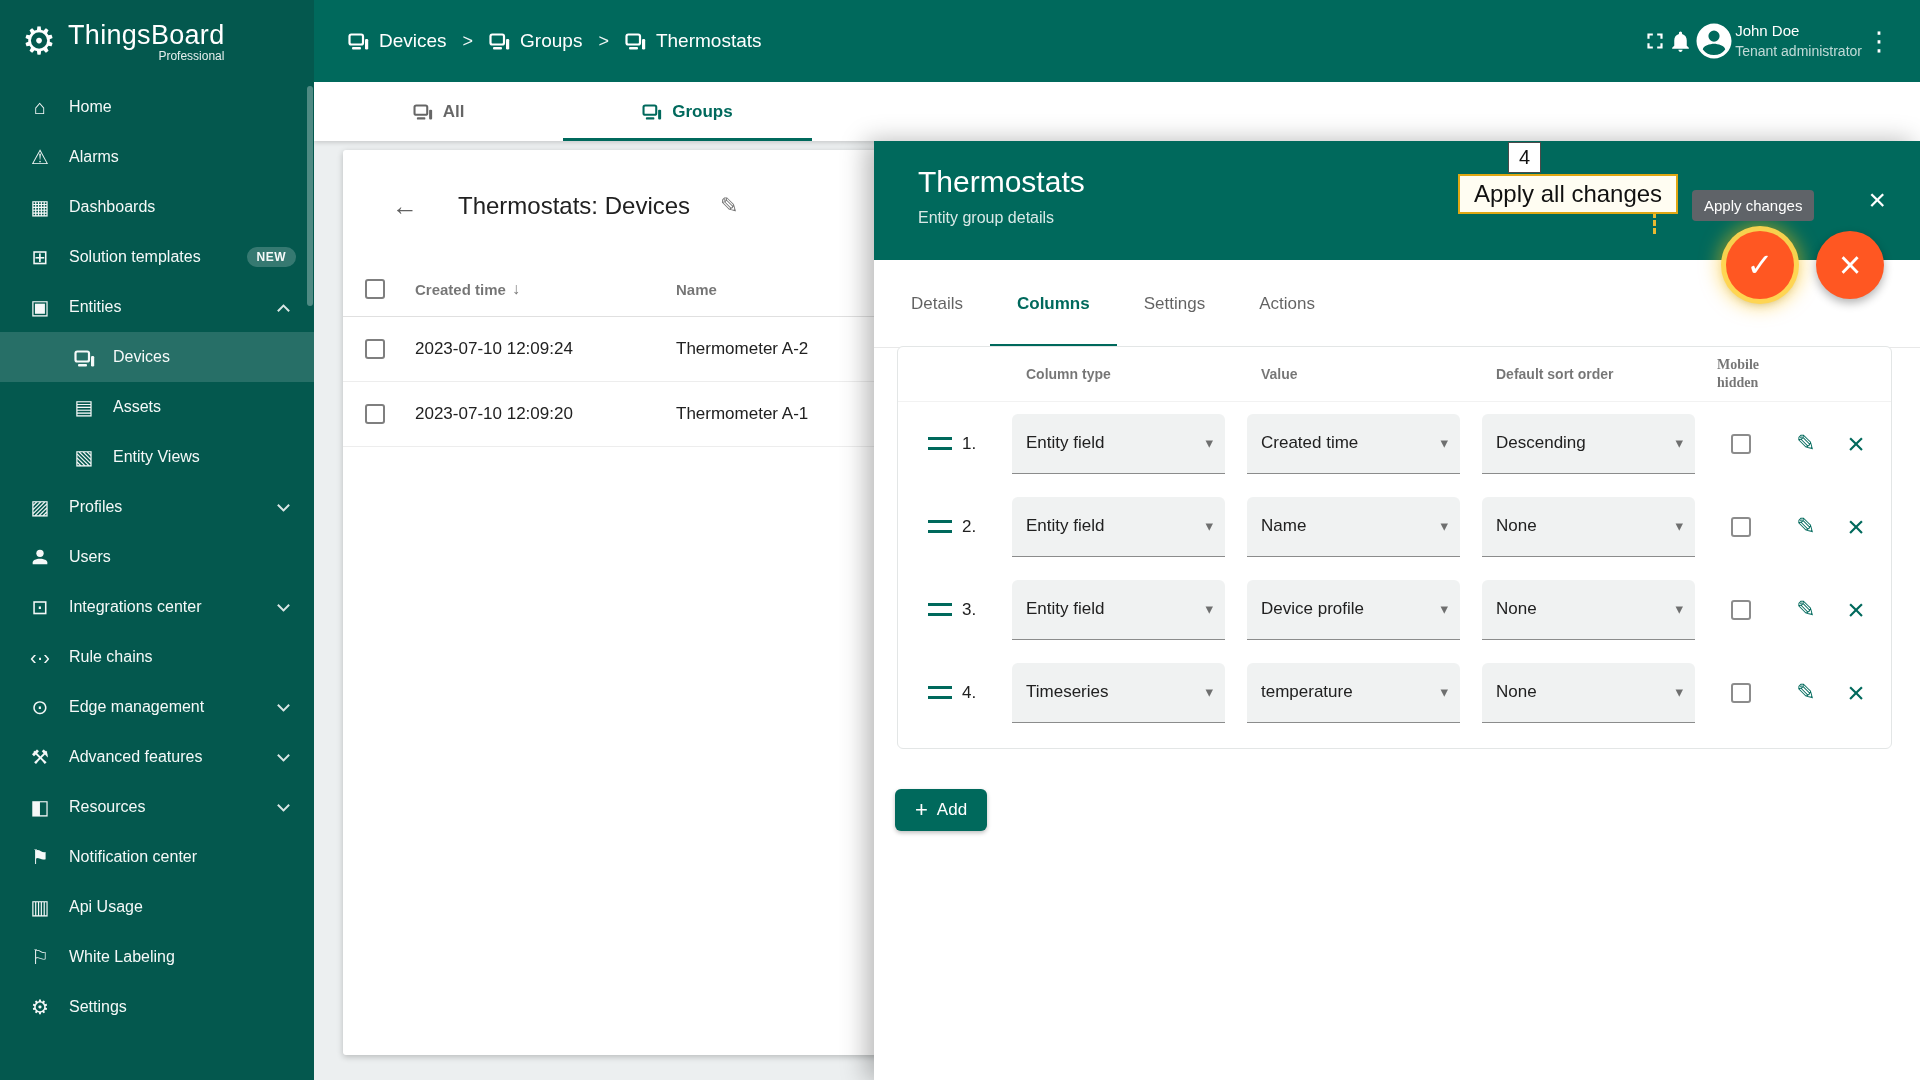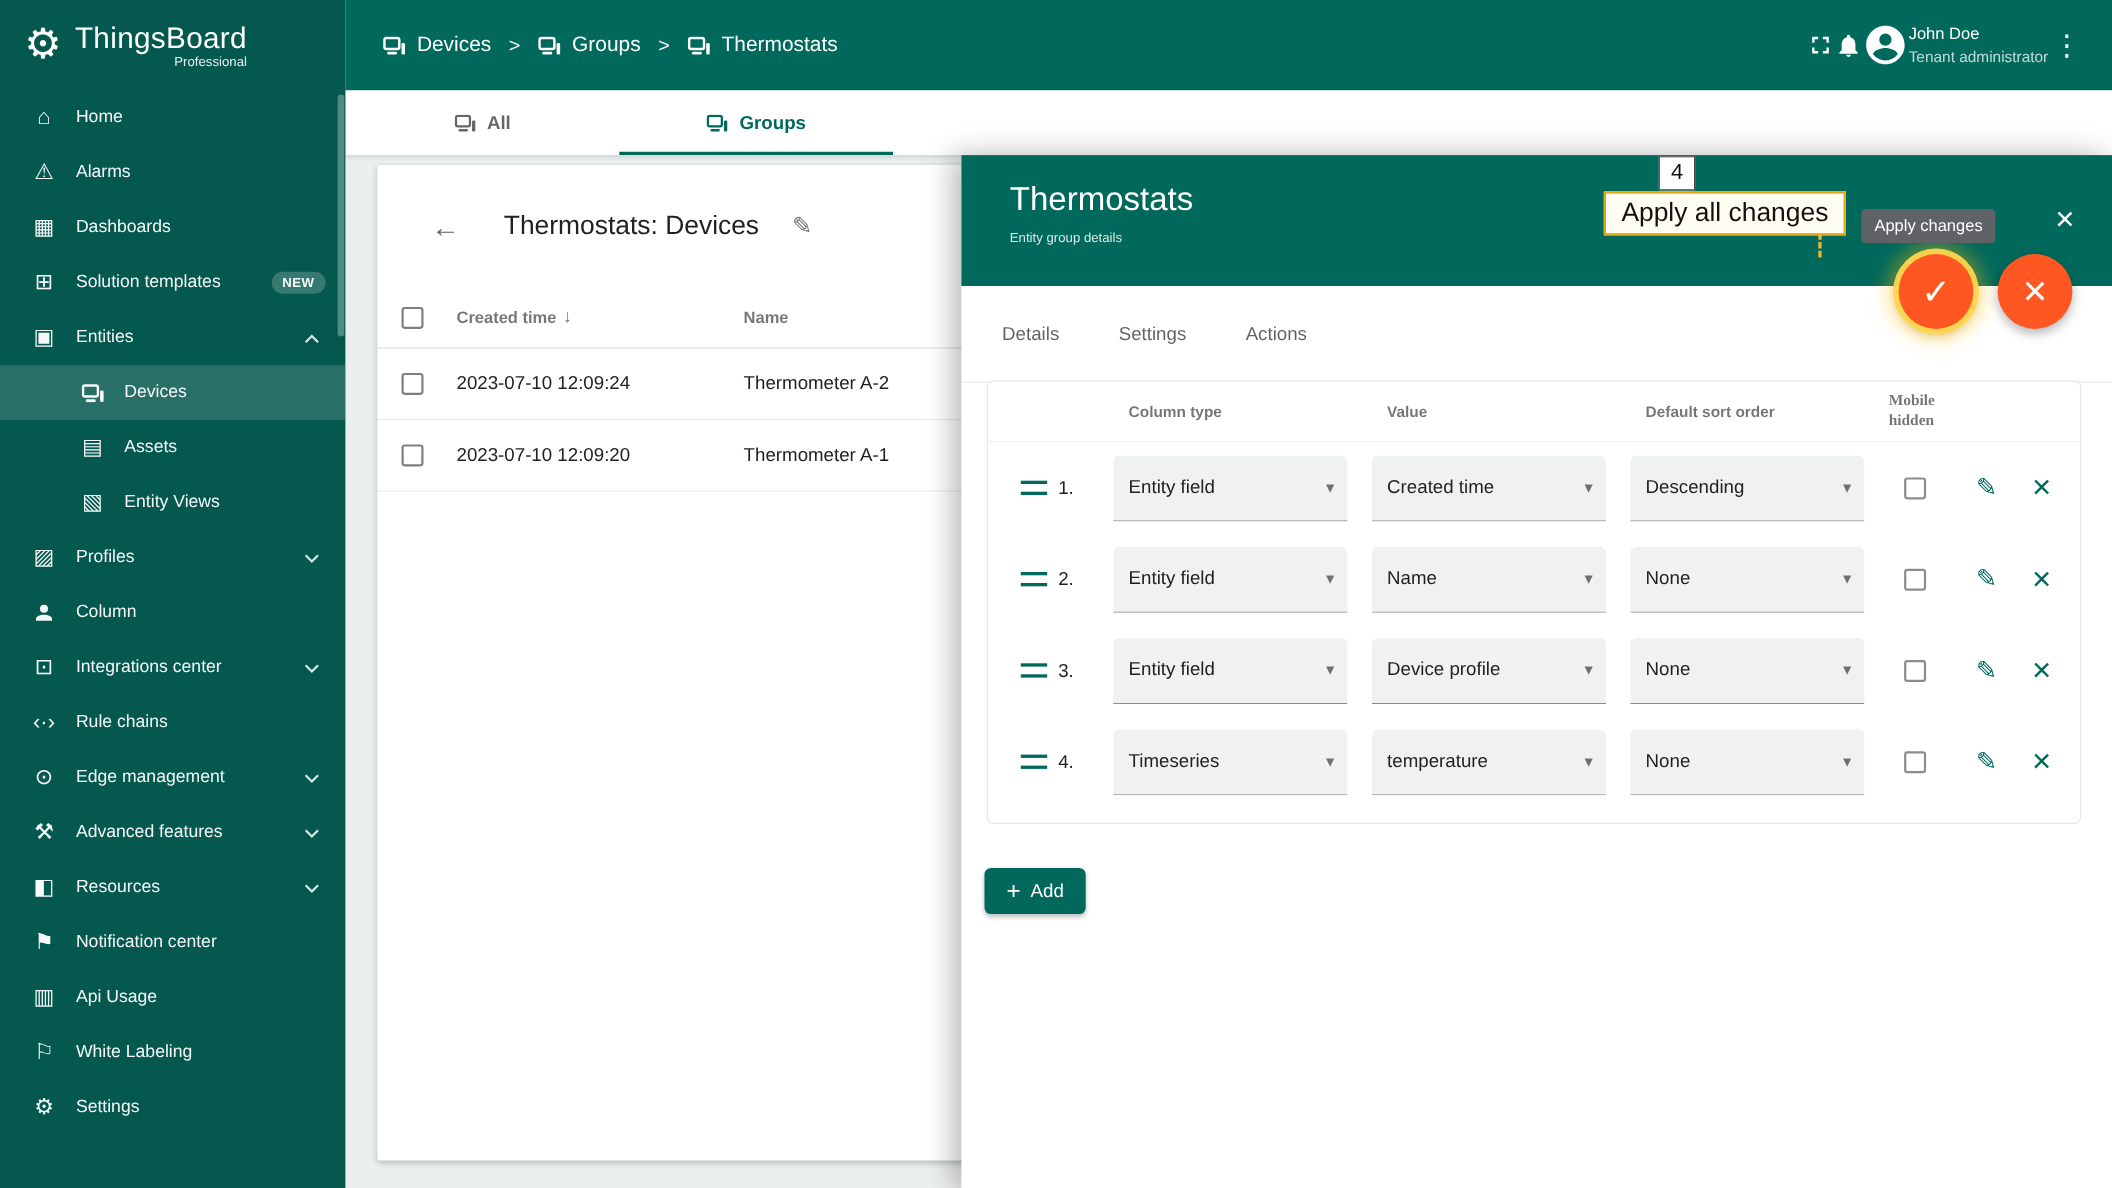--- a/index.html
+++ b/index.html
@@ -65,21 +65,21 @@
   .sort-ic { font-size:16px; }
   .col-name { flex:1; }
   .drow { height:65px; display:flex; align-items:center; border-bottom:1px solid rgba(0,0,0,.07);
     font-size:17px; color:#212121; cursor:pointer; }
 
   
   .drawer { position:absolute; left:874px; top:141px; width:1046px; height:939px; background:#fff;
     box-shadow:-8px 0 24px rgba(0,0,0,.28); z-index:10; }
   .drawer-head { height:119px; background:#00695c; color:#fff; padding:24px 0 0 44px; }
   .drawer-title { font-size:30px; }
-  .drawer-sub { font-size:12px; opacity:.85; margin-top:10px; }
+  .drawer-sub { font-size:16px; opacity:.85; margin-top:10px; }
   .drawer-close { position:absolute; top:44px; right:34px; font-size:30px; color:#fff;
     cursor:pointer; line-height:1; z-index:11; }
   .fab { position:absolute; width:68px; height:68px; border-radius:50%; background:#ff5722;
     color:#fff; display:flex; align-items:center; justify-content:center; cursor:pointer;
     z-index:12; box-shadow:0 4px 10px rgba(0,0,0,.3); }
   .fab.check { left:852px; top:90px; font-size:32px;
     box-shadow:0 0 0 5px rgba(255,213,79,.95), 0 0 18px 8px rgba(255,193,7,.5), 0 4px 10px rgba(0,0,0,.3); }
   .fab.cancel { left:942px; top:90px; font-size:38px; }
   .drawer-tabs { display:flex; height:88px; border-bottom:1px solid #e8e8e8; padding-left:10px; }
   .d-tab { display:flex; align-items:center; padding:0 27px; font-size:17px;
@@ -180,21 +180,21 @@
       <span>Profiles</span>
       <span class="chev"></span>
     </div>
     <div class="nav-item">
       <span class="nav-icon">
         <svg width="22" height="22" viewBox="0 0 24 24" fill="currentColor">
             <circle cx="12" cy="8" r="4"></circle>
             <path d="M12 14c-4.4 0-8 1.8-8 4v2h16v-2c0-2.2-3.6-4-8-4z"></path>
           </svg>
       </span>
-      <span>Column</span>
+      <span>Users</span>
     </div>
     <div class="nav-item">
       <span class="nav-icon">⊡</span>
       <span>Integrations center</span>
       <span class="chev"></span>
     </div>
     <div class="nav-item">
       <span class="nav-icon">‹·›</span>
       <span>Rule chains</span>
     </div>
@@ -343,20 +343,21 @@
 
   <div class="fab check">
     <span>✓</span>
   </div>
   <div class="fab cancel">
     <span>×</span>
   </div>
 
   <div class="drawer-tabs">
     <div class="d-tab">Details</div>
+    <div class="d-tab active">Columns</div>
     <div class="d-tab">Settings</div>
     <div class="d-tab">Actions</div>
   </div>
 
   <div class="cols-wrap">
     <div class="cols-head">
       <span class="c-handle"></span>
       <span class="c-idx"></span>
       <span class="c-dd">Column type</span>
       <span class="c-dd">Value</span>

